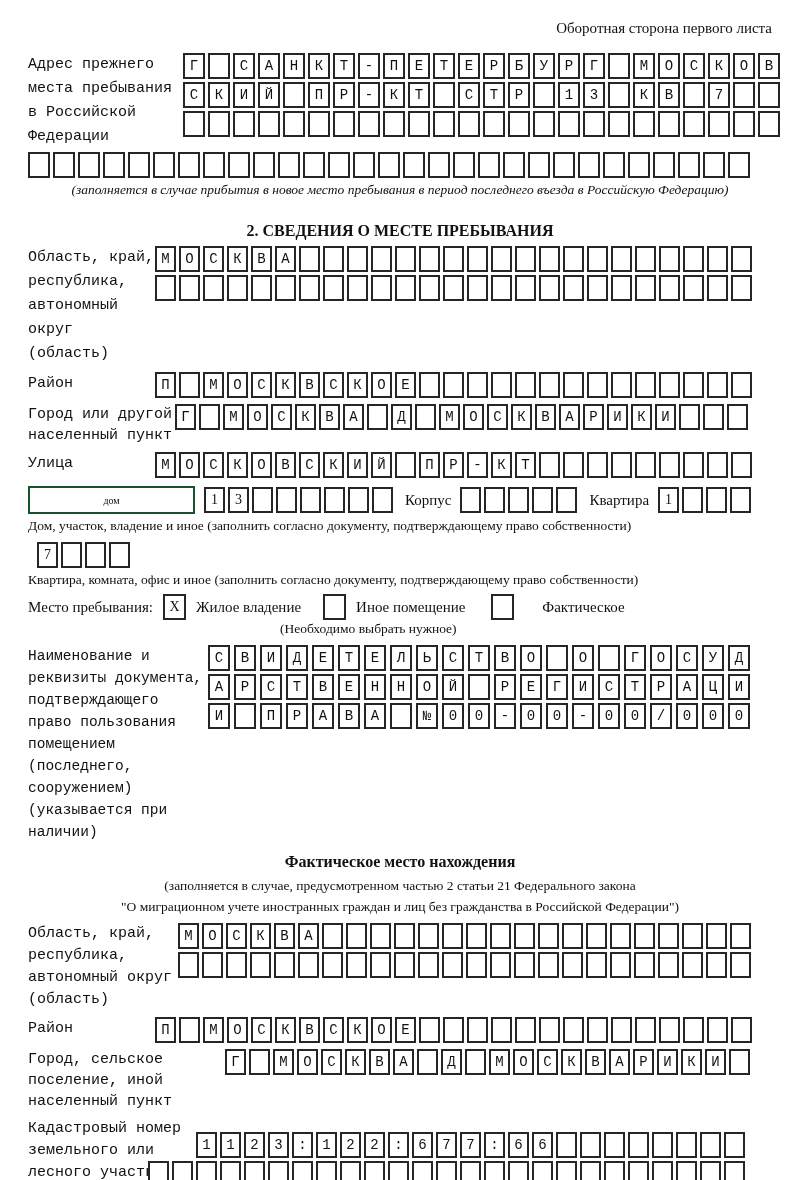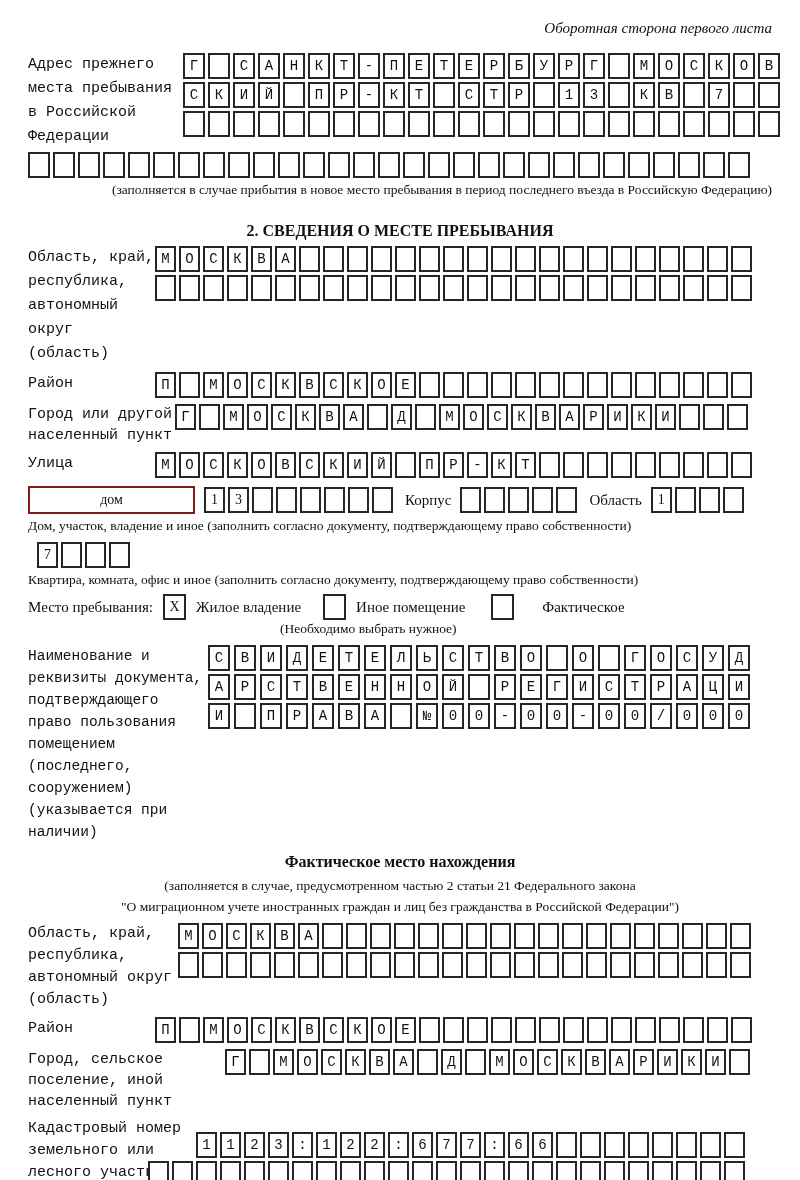--- a/index.html
+++ b/index.html
@@ -4,44 +4,44 @@
 <style>
   * { box-sizing: border-box; margin: 0; padding: 0; }
   html,body { background:#ffffff; }
   .page {
     width: 800px; height: 1180px;
     font-family: "Liberation Serif", serif;
     color: #111; background: #fff;
     padding: 10px 28px 0 28px;
     position: relative; overflow: hidden;
   }
-  .hdr-note { text-align: right; font-size: 15px; margin-top: 10px; font-style: italic; }
+  .hdr-note { text-align: right; font-size: 15px; margin-top: 10px; }
 
   .field { display: flex; align-items: flex-start; margin-top: 6px; font-family: Liberation Mono, monospace; }
   .flabel { font-size: 15px; line-height: 24px; flex-shrink: 0; }
   .rows { display: flex; flex-direction: column; gap: 3px; }
 
   .cells { display: flex; }
   .cell {
     width: 21px; height: 26px; margin-right: 3px;
     border: 2px solid #262626; background: #fff;
     display: inline-flex; align-items: center; justify-content: center;
     font-size: 14px; line-height: 1; flex-shrink: 0;
   }
   .cells-w .cell { width: 22px; }
   .cells-doc .cell { width: 22px; margin-right: 4px; }
 
   .caption { font-size: 13.5px; margin-top: 4px; }
-  .caption-c { text-align: right; }
+  .caption-c { text-align: center; font-style: italic; }
   .sec-title { text-align: center; font-weight: bold; font-size: 16px; margin-top: 24px; }
 
   .wide-box {
-    border: 2px solid #7f1d1d; height: 28px;
+    border: 2px solid #14532d; height: 28px;
     display: inline-flex; align-items: center; justify-content: center;
-    font-size: 14px; flex-shrink: 0;
+    font-size: 10px; flex-shrink: 0;
   }
   .inline-row { display: flex; align-items: center; margin-top: 8px; }
   .sep-label { font-size: 15px; padding: 0 9px; }
 
   .checkbox {
     width: 23px; height: 26px; border: 2px solid #262626;
     display: inline-flex; align-items: center; justify-content: center;
     font-size: 14px; margin: 0 10px; flex-shrink: 0;
   }
   .opt-label { font-size: 15px; }
@@ -339,21 +339,21 @@
         <span class="cell"></span>
       </div>
     <div class="sep-label">Корпус</div>
     <div class="cells">
         <span class="cell"></span>
         <span class="cell"></span>
         <span class="cell"></span>
         <span class="cell"></span>
         <span class="cell"></span>
       </div>
-    <div class="sep-label">Область</div>
+    <div class="sep-label">Квартира</div>
     <div class="cells">
         <span class="cell">1</span>
         <span class="cell"></span>
         <span class="cell"></span>
         <span class="cell"></span>
       </div>
   </div>
   <div class="caption">Дом, участок, владение и иное (заполнить согласно документу, подтверждающему право собственности)</div>
 
   <div class="inline-row">

